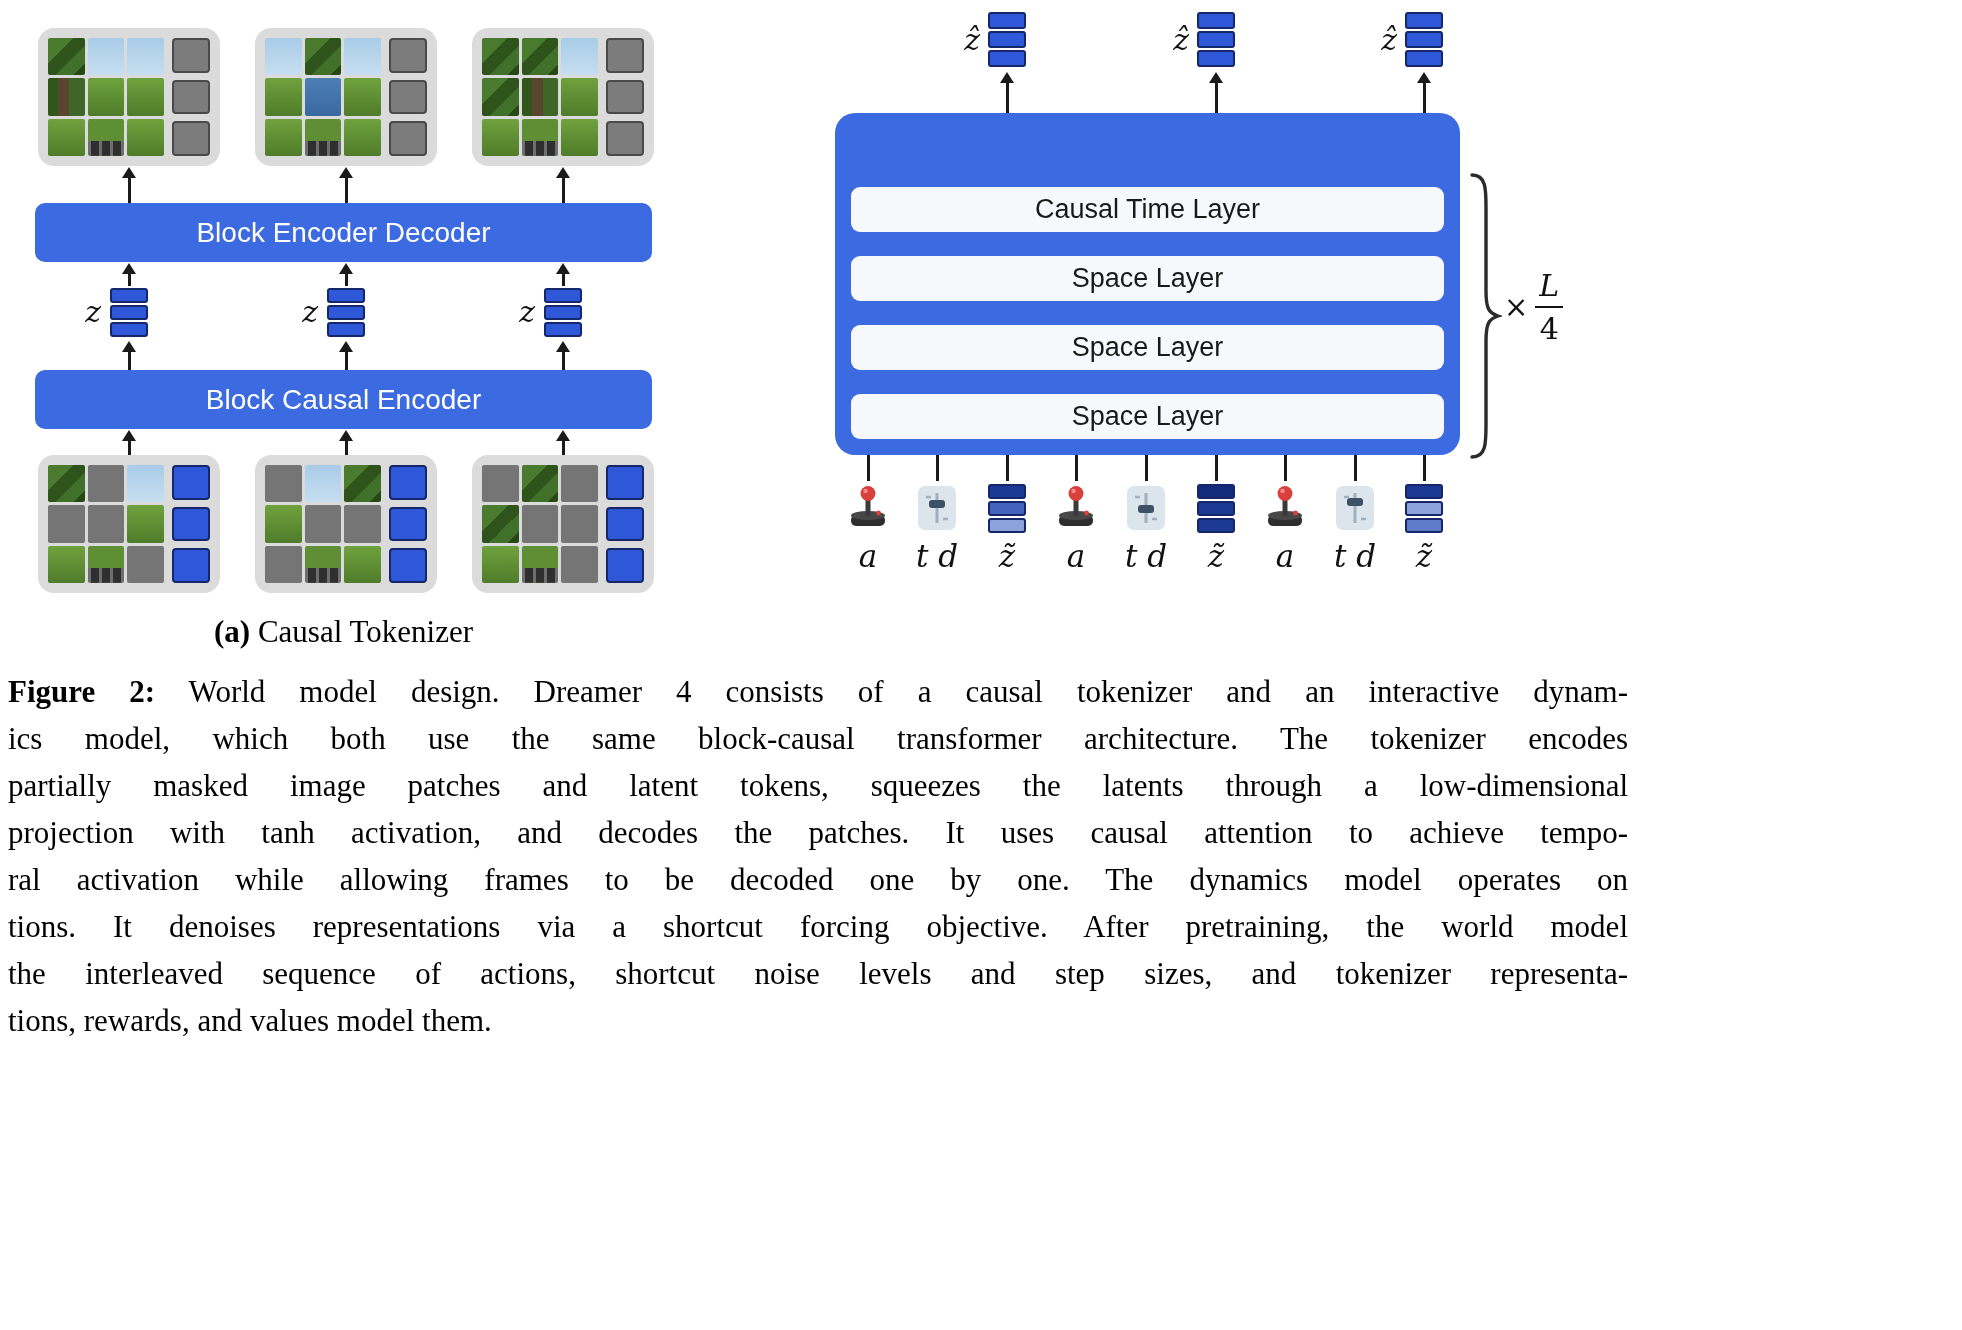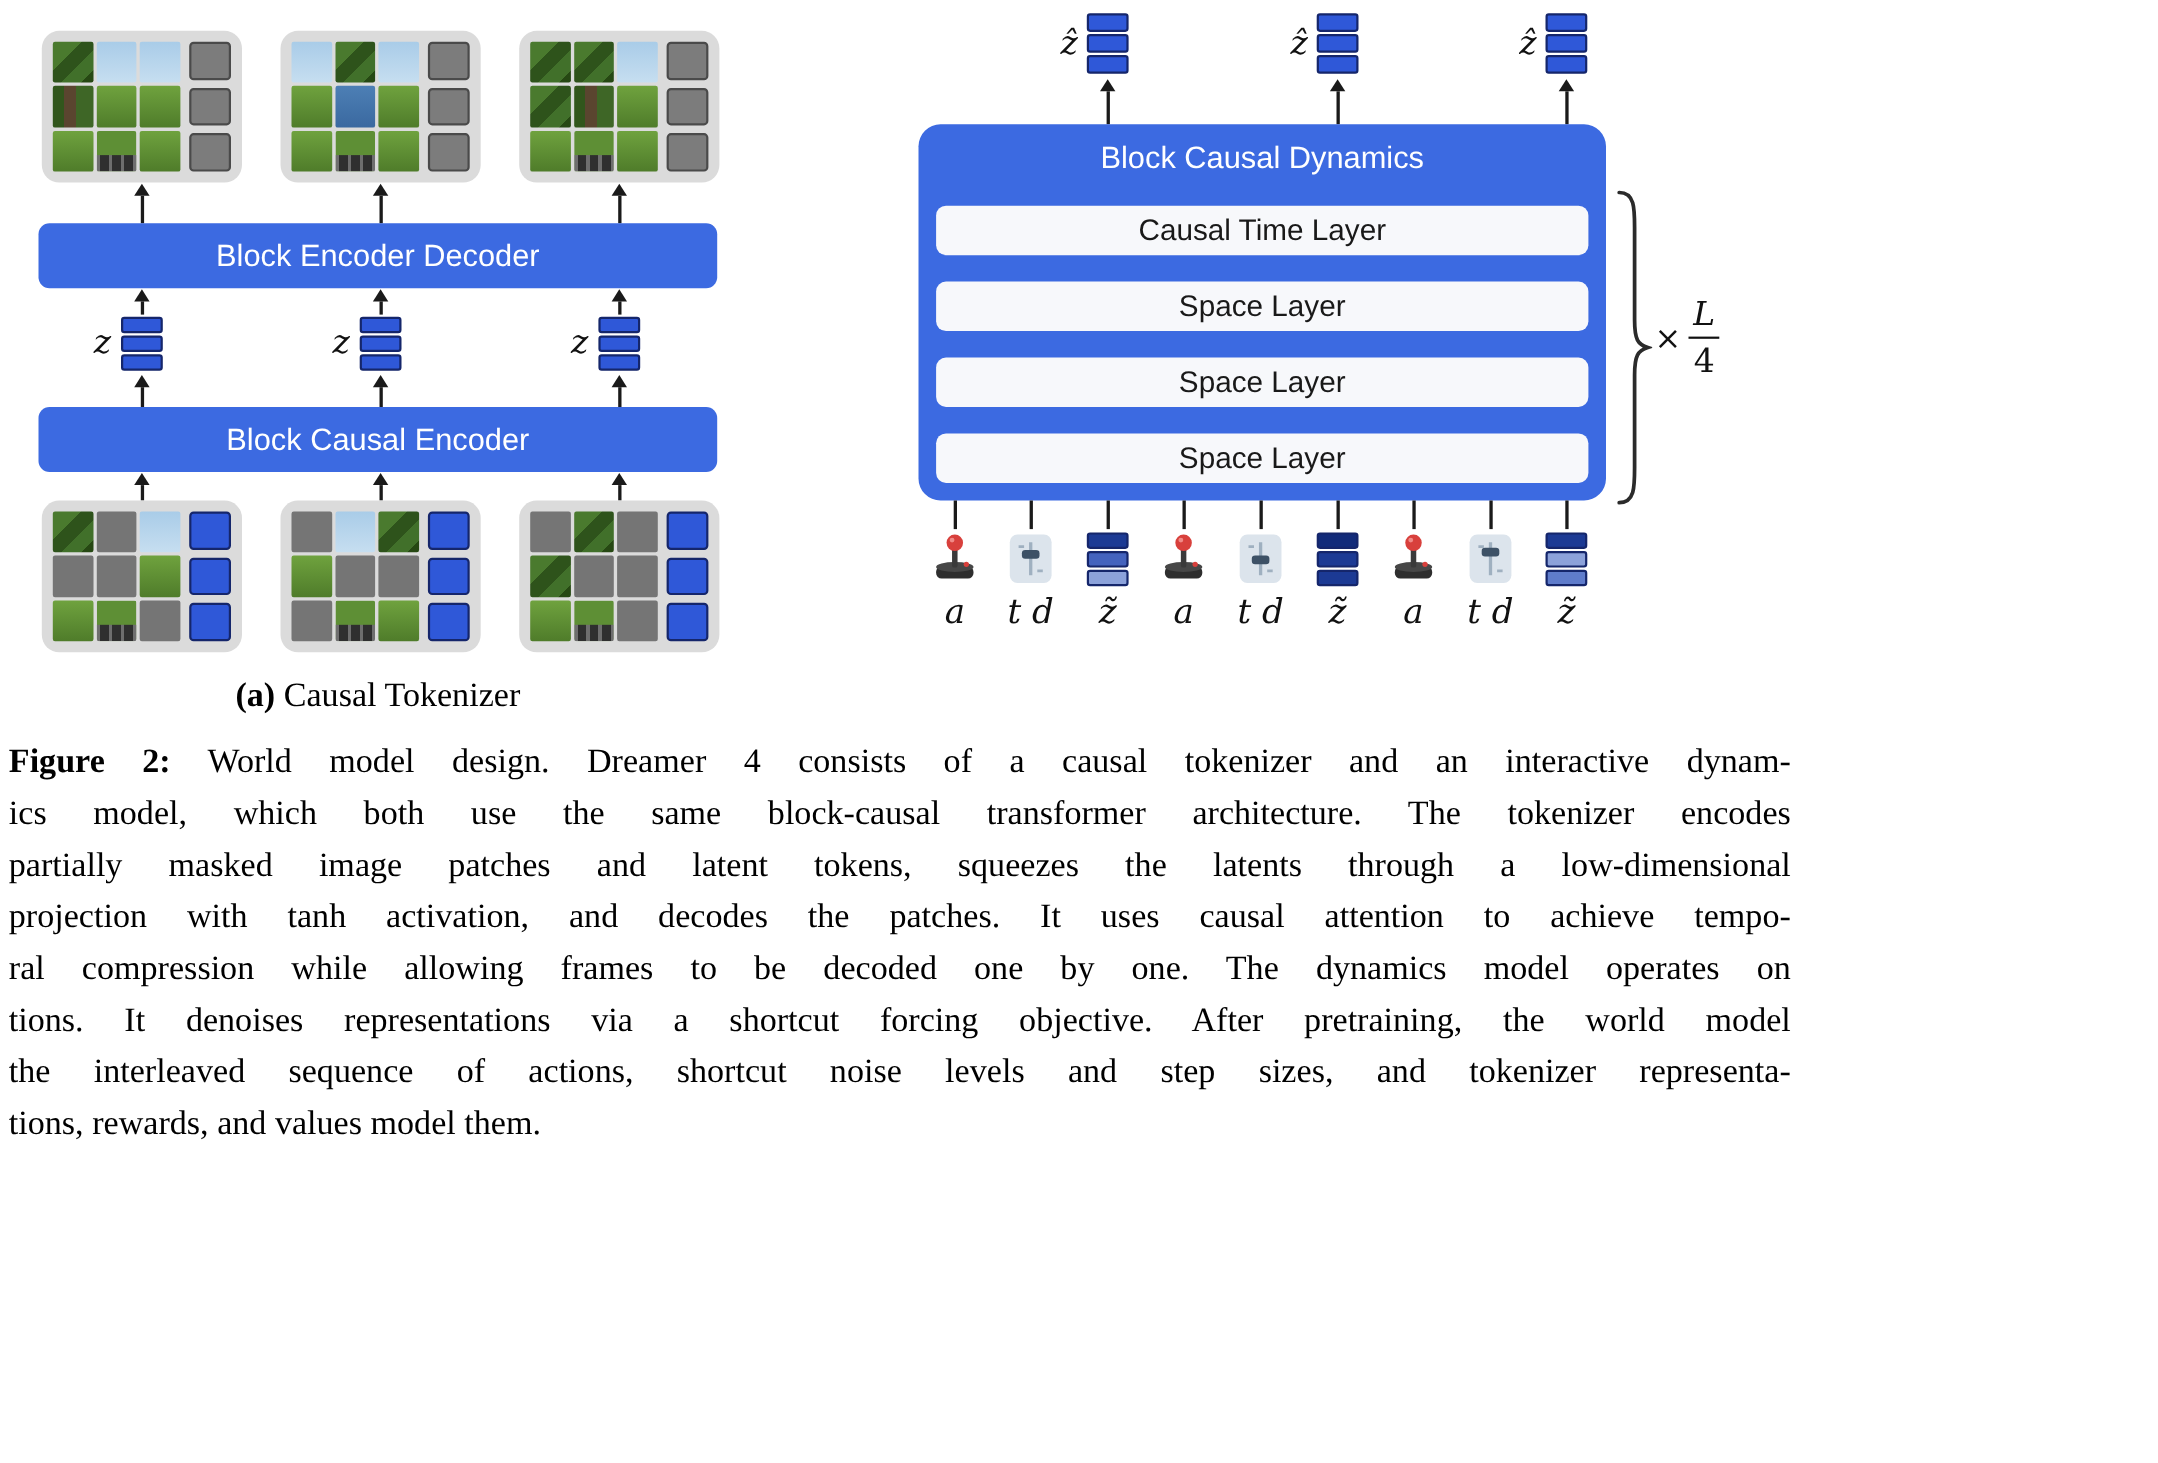--- a/index.html
+++ b/index.html
@@ -256,21 +256,20 @@
       <div class="tok" style="background: rgb(47, 88, 216);"></div>
       <div class="tok" style="background: rgb(47, 88, 216);"></div>
       <div class="tok" style="background: rgb(47, 88, 216);"></div>
     </div>
 
   <div class="arrow" style="left:1005.5px; top:83px; height:30px;"></div>
   <div class="arrow" style="left:1214.5px; top:83px; height:30px;"></div>
   <div class="arrow" style="left:1422.5px; top:83px; height:30px;"></div>
 
   <div class="dynbox"></div>
-  <div class="dyntitle">Block Causal Dynamics</div>
   <div class="layer" style="top:187px;">Causal Time Layer</div>
   <div class="layer" style="top:256px;">Space Layer</div>
   <div class="layer" style="top:325px;">Space Layer</div>
   <div class="layer" style="top:394px;">Space Layer</div>
 
   <svg style="position:absolute; left:1468px; top:172px;" width="34" height="288" viewBox="0 0 34 288">
     <path d="M4,3 C18,3 18,17 18,35 L18,119 C18,137 21,141 30,144 C21,147 18,151 18,169 L18,253 C18,271 18,285 4,285" fill="none" stroke="#2B2B2B" stroke-width="3.4" stroke-linecap="round"></path>
   </svg>
   <div class="xl4">
     <span class="times">×</span>
@@ -363,19 +362,19 @@
   <div class="inlabel" style="left:1250px;">a</div>
   <div class="inlabel" style="left:1320px;">t d</div>
   <div class="inlabel" style="left:1389px;">z̃</div>
 
 
   <div class="captext">
     <div class="capline"><b class="figbold">Figure 2:</b><span> World model design. Dreamer 4 consists of a causal tokenizer and an interactive dynam-</span></div>
     <div class="capline">ics model, which both use the same block-causal transformer architecture. The tokenizer encodes</div>
     <div class="capline">partially masked image patches and latent tokens, squeezes the latents through a low-dimensional</div>
     <div class="capline">projection with tanh activation, and decodes the patches. It uses causal attention to achieve tempo-</div>
-    <div class="capline">ral compression while allowing frames to be decoded one by one. The dynamics model operates on</div>
+    <div class="capline">ral activation while allowing frames to be decoded one by one. The dynamics model operates on</div>
     <div class="capline">tions. It denoises representations via a shortcut forcing objective. After pretraining, the world model</div>
     <div class="capline">the interleaved sequence of actions, shortcut noise levels and step sizes, and tokenizer representa-</div>
     <div class="capline last">tions, rewards, and values model them.</div>
   </div>
 
 </div>
 
 </body></html>

